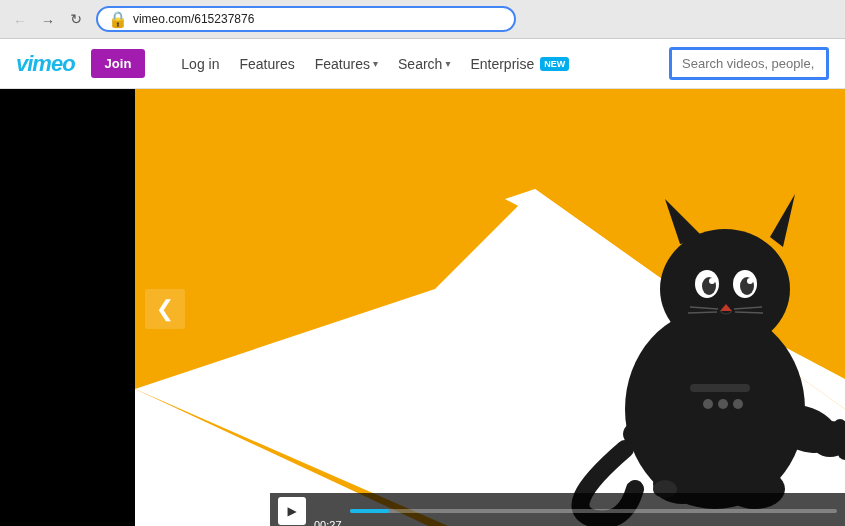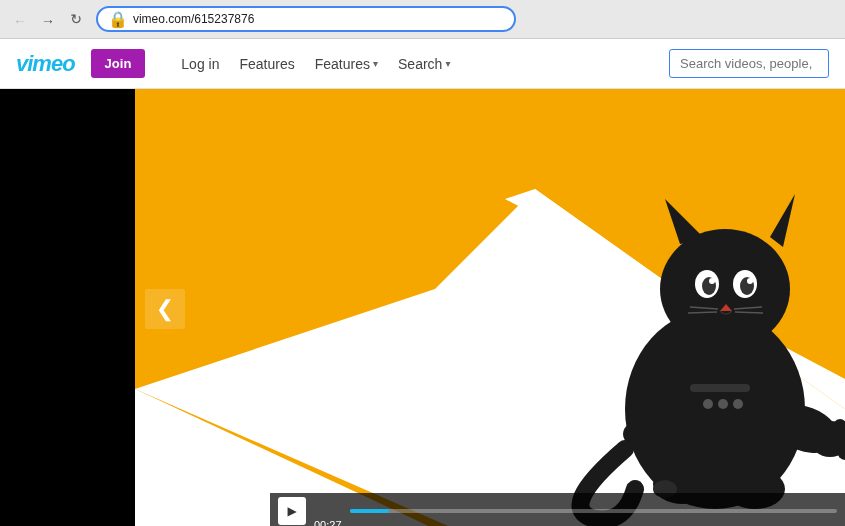--- a/index.html
+++ b/index.html
@@ -107,21 +107,21 @@
       background: #00adef;
       color: white;
       font-size: 9px;
       font-weight: bold;
       border-radius: 3px;
       padding: 2px 4px;
       margin-left: 3px;
       vertical-align: middle;
     }
     .search-box {
-      border: 1px solid #3b82f6;
+      border: 3px solid #3b82f6;
       border-radius: 3px;
       padding: 6px 10px;
       font-size: 13px;
       color: #999;
       width: 160px;
     }
 
     
     .video-container {
       position: relative;
@@ -252,20 +252,24 @@
     <a class="nav-link">Log in</a>
     <a class="nav-link">Features</a>
     <a class="nav-link">
       <span>Features</span>
       <span class="chevron">▾</span>
     </a>
     <a class="nav-link">
       <span>Search</span>
       <span class="chevron">▾</span>
     </a>
+    <a class="nav-link">
+      <span>Enterprise</span>
+      <span class="enterprise-badge">NEW</span>
+    </a>
   </div>
   <input class="search-box" type="text" placeholder="Search videos, people," style="">
 </nav>
 
 <div class="video-container">
 
   <div class="video-black-left"></div>
 
   <div class="video-content">
     

